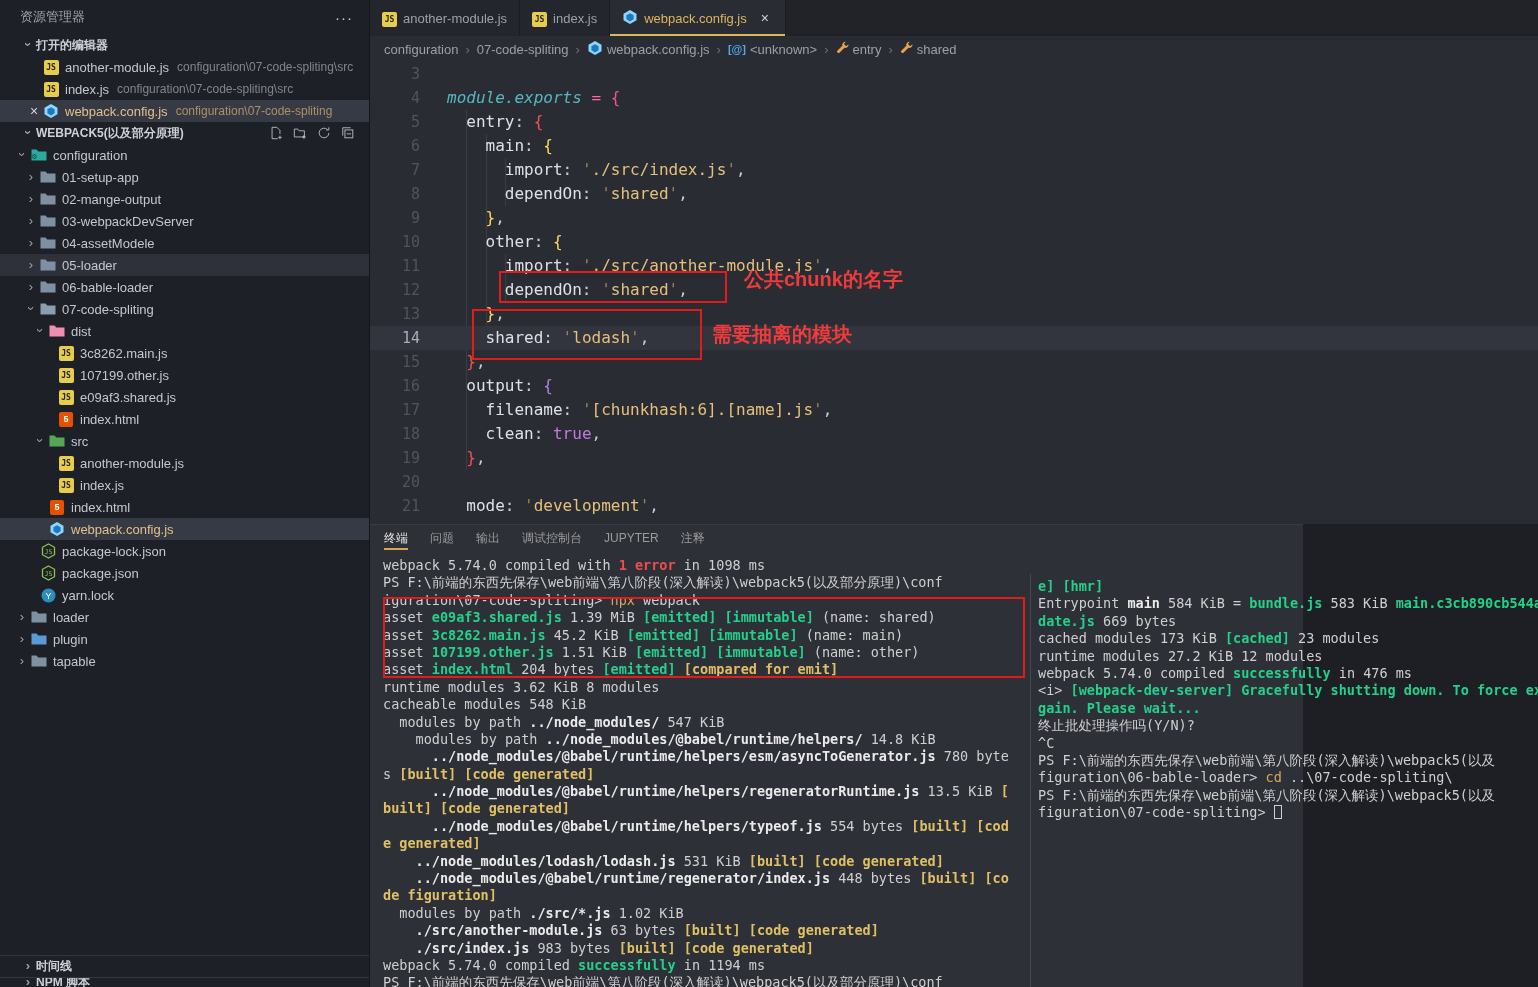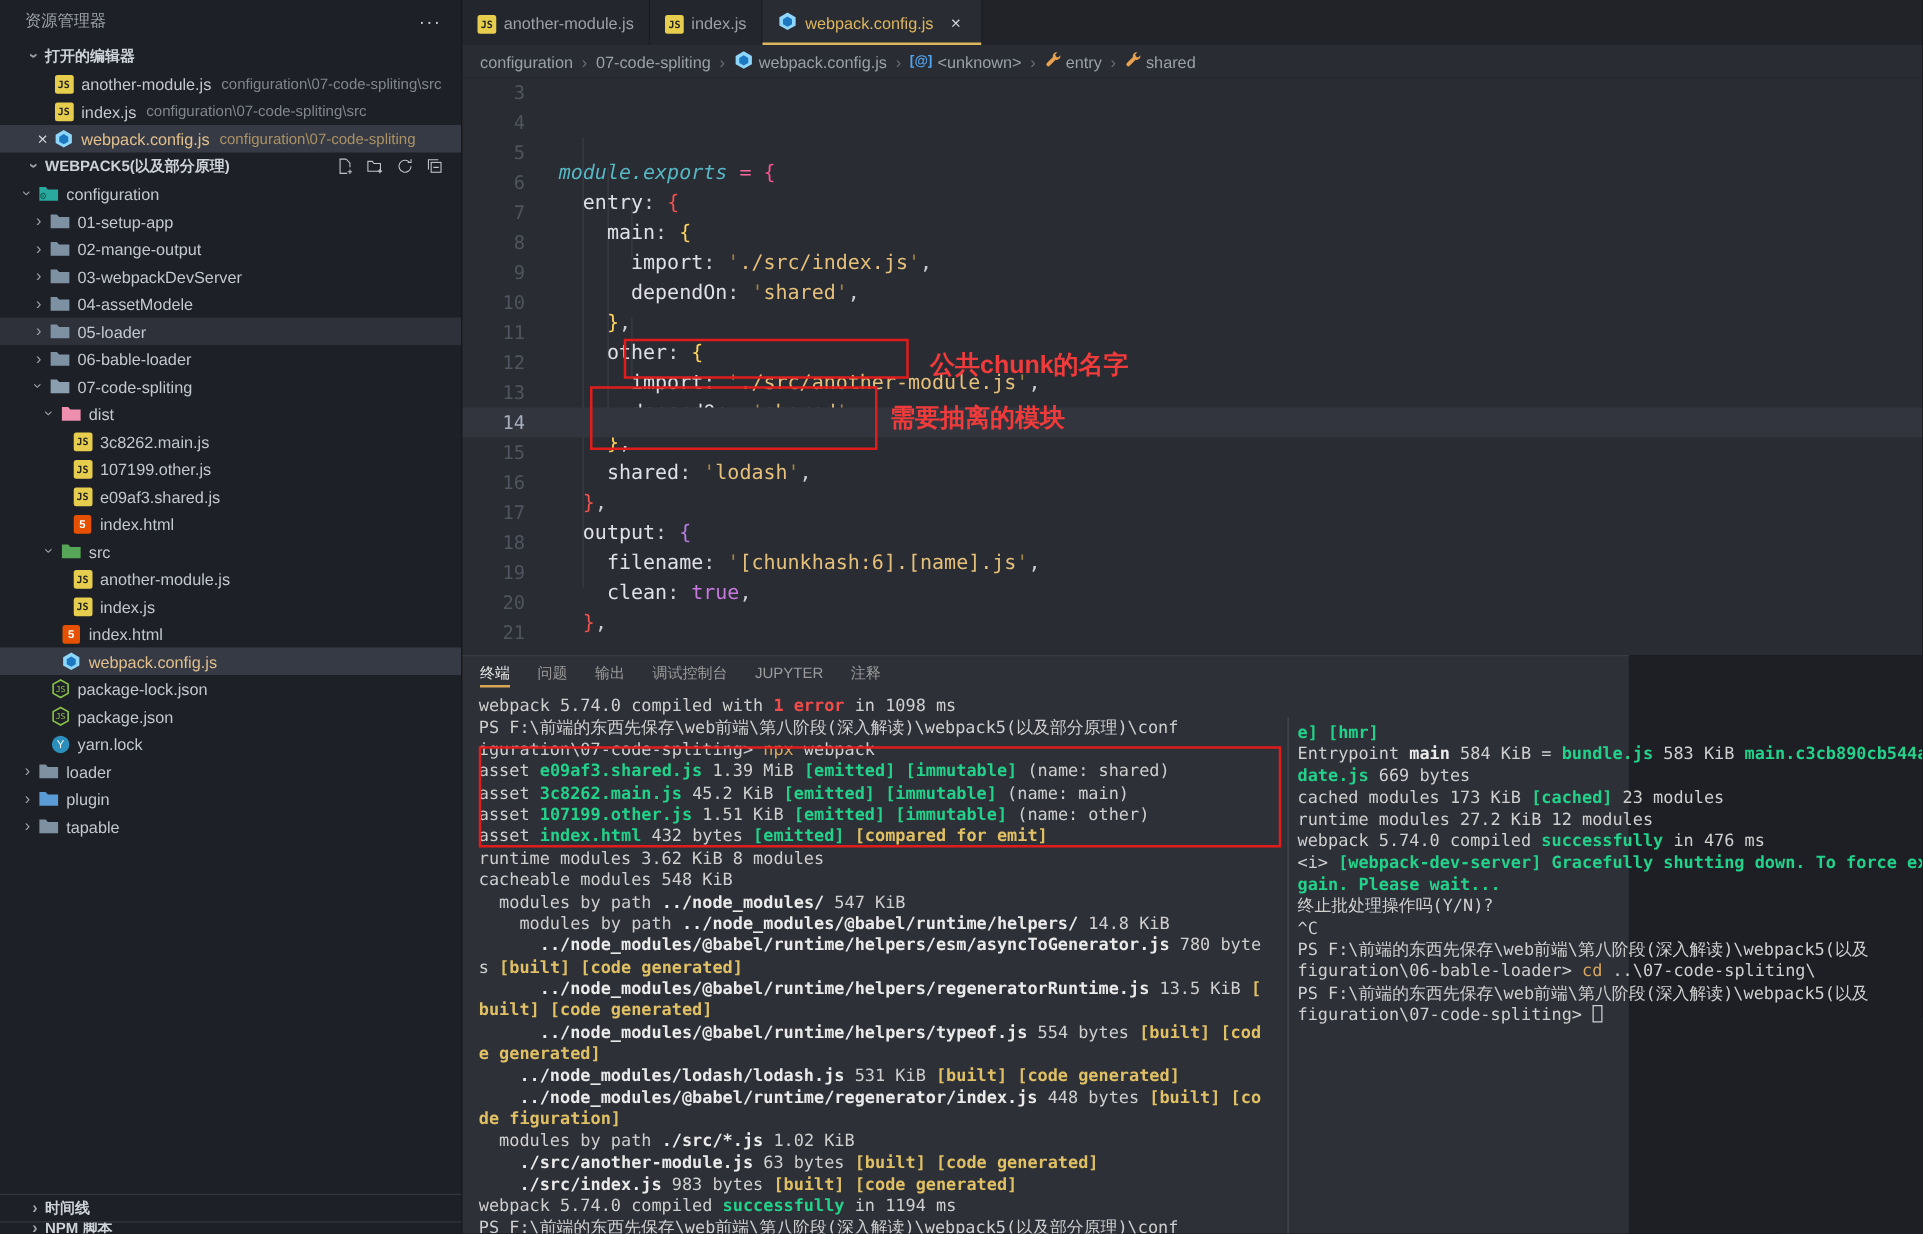--- a/index.html
+++ b/index.html
@@ -53,21 +53,21 @@
   .bc-item { display:flex; align-items:center; gap:4px; cursor:pointer; padding:0 2px; }
   .bc-sep { color:#6b7077; padding:0 2px; }
   .bc-sym { color:#53a7f0; font-size:11px; font-weight:bold; }
   
   #editor { position:absolute; left:0; top:62px; width:1168px; height:462px; background:#2a2c33;
     overflow:hidden; font-family:"DejaVu Sans Mono", monospace; font-size:16px; }
   .eline { position:relative; height:24px; line-height:24px; white-space:pre; display:flex; }
   .eline.cur { background:#32353e; }
   .gutter { width:50px; flex:none; text-align:right; color:#4f545e; font-size:15px; }
   .eline.cur .gutter { color:#a6adbb; }
-  .ecode { margin-left:27px;margin-top:40px; }
+  .ecode { margin-left:27px; }
   .cy { color:#56b6c2; font-style:italic; }
   .pk { color:#ff6b9d; }
   .pr { color:#dee0e5; }
   .pu { color:#c8ccd4; }
   .st { color:#e5c07b; }
   .q  { color:#9a8348; }
   .bo { color:#c678dd; }
   .b1 { color:#f0548c; } .b2 { color:#ef5350; } .b3 { color:#ffd45e; } .b4 { color:#b77ee0; }
   .guide { position:absolute; width:1px; background:#3a3d45; }
   
@@ -499,21 +499,21 @@
           <span class="ptab">JUPYTER</span>
           <span class="ptab">注释</span>
         </div>
       <div id="term-left" class="term">
           <div class="tline"><span class="t-d">webpack 5.74.0 compiled with </span><span class="t-r">1 error</span><span class="t-d"> in 1098 ms</span></div>
           <div class="tline"><span class="t-d">PS F:\前端的东西先保存\web前端\第八阶段(深入解读)\webpack5(以及部分原理)\conf</span></div>
           <div class="tline"><span class="t-d">iguration\07-code-spliting&gt; </span><span class="t-c">npx</span><span class="t-d"> webpack</span></div>
           <div class="tline"><span class="t-d">asset </span><span class="t-g">e09af3.shared.js</span><span class="t-d"> 1.39 MiB </span><span class="t-g">[emitted] [immutable]</span><span class="t-d"> (name: shared)</span></div>
           <div class="tline"><span class="t-d">asset </span><span class="t-g">3c8262.main.js</span><span class="t-d"> 45.2 KiB </span><span class="t-g">[emitted] [immutable]</span><span class="t-d"> (name: main)</span></div>
           <div class="tline"><span class="t-d">asset </span><span class="t-g">107199.other.js</span><span class="t-d"> 1.51 KiB </span><span class="t-g">[emitted] [immutable]</span><span class="t-d"> (name: other)</span></div>
-          <div class="tline"><span class="t-d">asset </span><span class="t-g">index.html</span><span class="t-d"> 432 bytes </span><span class="t-g">[emitted]</span><span class="t-d"> </span><span class="t-y">[compared for emit]</span></div>
+          <div class="tline"><span class="t-d">asset </span><span class="t-g">index.html</span><span class="t-d"> 204 bytes </span><span class="t-g">[emitted]</span><span class="t-d"> </span><span class="t-y">[compared for emit]</span></div>
           <div class="tline"><span class="t-d">runtime modules 3.62 KiB 8 modules</span></div>
           <div class="tline"><span class="t-d">cacheable modules 548 KiB</span></div>
           <div class="tline"><span class="t-d">  modules by path </span><span class="t-w">../node_modules/</span><span class="t-d"> 547 KiB</span></div>
           <div class="tline"><span class="t-d">    modules by path </span><span class="t-w">../node_modules/@babel/runtime/helpers/</span><span class="t-d"> 14.8 KiB</span></div>
           <div class="tline"><span class="t-d">      </span><span class="t-w">../node_modules/@babel/runtime/helpers/esm/asyncToGenerator.js</span><span class="t-d"> 780 byte</span></div>
           <div class="tline"><span class="t-d">s </span><span class="t-y">[built] [code generated]</span></div>
           <div class="tline"><span class="t-d">      </span><span class="t-w">../node_modules/@babel/runtime/helpers/regeneratorRuntime.js</span><span class="t-d"> 13.5 KiB </span><span class="t-y">[</span></div>
           <div class="tline"><span class="t-y">built] [code generated]</span></div>
           <div class="tline"><span class="t-d">      </span><span class="t-w">../node_modules/@babel/runtime/helpers/typeof.js</span><span class="t-d"> 554 bytes </span><span class="t-y">[built] [cod</span></div>
           <div class="tline"><span class="t-y">e generated]</span></div>
@@ -539,18 +539,18 @@
           <div class="tline"><span class="t-d">^C</span></div>
           <div class="tline"><span class="t-d">PS F:\前端的东西先保存\web前端\第八阶段(深入解读)\webpack5(以及</span></div>
           <div class="tline"><span class="t-d">figuration\06-bable-loader&gt; </span><span class="t-c">cd</span><span class="t-d"> ..\07-code-spliting\</span></div>
           <div class="tline"><span class="t-d">PS F:\前端的东西先保存\web前端\第八阶段(深入解读)\webpack5(以及</span></div>
           <div class="tline"><span class="t-d">figuration\07-code-spliting&gt; </span><span class="t-cur"></span></div>
         </div>
     </div>
   </div>
 
   <div class="redbox" style="left:499px; top:271px; width:228px; height:32px;"></div>
-  <div class="rednote" style="left:744px; top:278px;text-align:center;">公共chunk的名字</div>
+  <div class="rednote" style="left:744px; top:266px;text-align:center;">公共chunk的名字</div>
   <div class="redbox" style="left:472px; top:309px; width:230px; height:51px;"></div>
   <div class="rednote" style="left:712px; top:321px;">需要抽离的模块</div>
   <div class="redbox" style="left:383px; top:597px; width:642px; height:81px;"></div>
 
 </div>
 
 </body></html>

